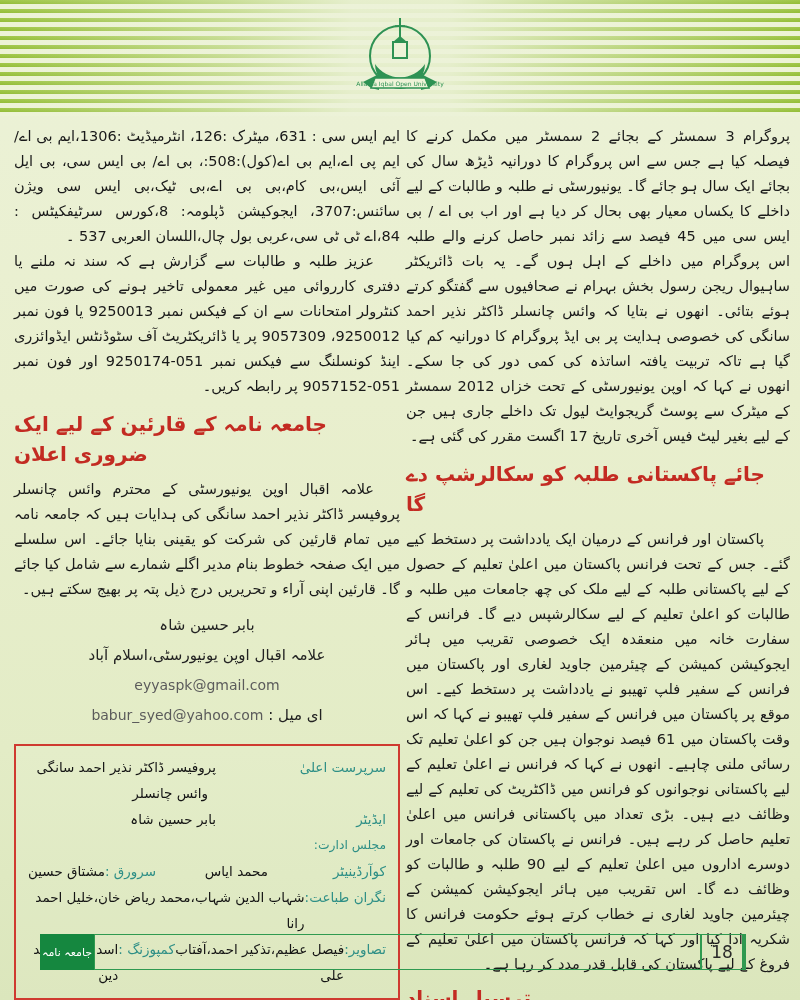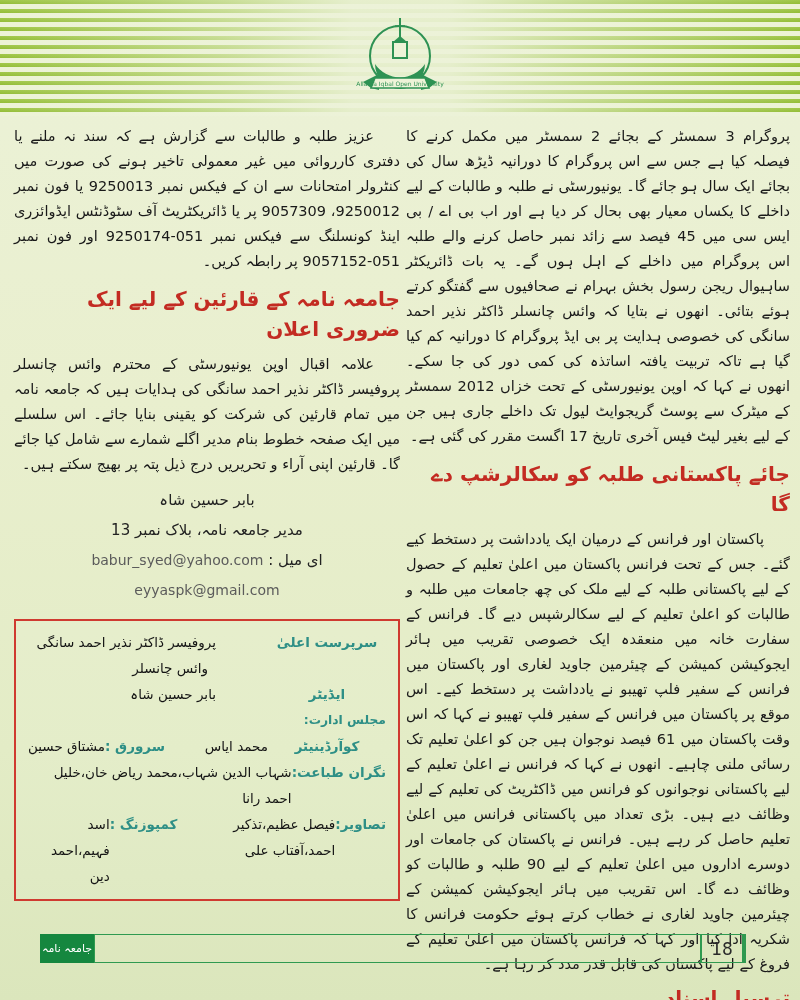--- a/index.html
+++ b/index.html
@@ -26,46 +26,46 @@
   
   .col{ position:absolute; direction:rtl; }
   .right-col{ left:406px; top:124px; width:384px; }
   .left-col { left:14px;  top:124px; width:386px; }
   .body-text{
     font-size:14.5px; line-height:25px; text-align:justify; color:#191919;
     text-align-last:right;
   }
   .indent{ text-indent:26px; }
   .headline{
-    font-size:20px; font-weight:bold; color:#c32b22; text-align:right;
+    font-size:20px; font-weight:bold; color:#c32b22; text-align:left;
     margin:10px 0 8px 0; line-height:30px;
   }
   .tight{ margin-top:6px; }
   
   .address{ margin-top:8px; text-align:center; font-size:15px; line-height:30px; color:#222; }
   .address .email-line{ direction:rtl; }
   .address a{ color:#5b5b5b; text-decoration:none; font-size:14px; direction:ltr; unicode-bidi:embed; }
   
   .credits-box{
     margin-top:14px; border:2.5px solid #cf3a30; background:rgba(255,255,255,.06);
     padding:8px 12px 10px 12px; font-size:13.5px; line-height:26px;
   }
   .crow{ display:flex; direction:rtl; align-items:baseline; }
-  .crow .lbl{ color:#2e8f86; font-weight:bold; white-space:nowrap;text-align:center; }
+  .crow .lbl{ color:#2e8f86; font-weight:normal; white-space:nowrap; }
   .crow .val{ color:#141414; }
   .gap-r{ }
   .w-lbl{ width:118px; flex:0 0 118px; }
   .pad-val{ padding-right:52px;margin-left:8px; }
   .sub-line{ padding-right:178px; }
   .spread{ justify-content:space-between; }
   .small{ font-size:12.3px; }
   .pair{ display:flex; direction:rtl; align-items:baseline; }
   
   .pagebar{
-    position:absolute; left:40px; top:934px; width:706px; height:29px;
+    position:absolute; left:40px; top:934px; width:706px; height:36px;
     display:flex; align-items:stretch;
   }
   .pagebar .tab{
     flex:0 0 54px; background:#15873f; color:#ffffff; font-size:11px;
     display:flex; align-items:center; justify-content:center; direction:rtl;
   }
   .pagebar .track{
     flex:1; display:flex; border:1.5px solid #2f9a50; border-right-width:2px;
   }
   .pagebar .spacer{ flex:1; }
@@ -99,33 +99,34 @@
 
   <section class="col right-col">
     <p class="body-text">پروگرام 3 سمسٹر کے بجائے 2 سمسٹر میں مکمل کرنے کا فیصلہ کیا ہے جس سے اس پروگرام کا دورانیہ ڈیڑھ سال کی بجائے ایک سال ہو جائے گا۔ یونیورسٹی نے طلبہ و طالبات کے لیے داخلے کا یکساں معیار بھی بحال کر دیا ہے اور اب بی اے / بی ایس سی میں 45 فیصد سے زائد نمبر حاصل کرنے والے طلبہ اس پروگرام میں داخلے کے اہل ہوں گے۔ یہ بات ڈائریکٹر ساہیوال ریجن رسول بخش بہرام نے صحافیوں سے گفتگو کرتے ہوئے بتائی۔ انھوں نے بتایا کہ وائس چانسلر ڈاکٹر نذیر احمد سانگی کی خصوصی ہدایت پر بی ایڈ پروگرام کا دورانیہ کم کیا گیا ہے تاکہ تربیت یافتہ اساتذہ کی کمی دور کی جا سکے۔ انھوں نے کہا کہ اوپن یونیورسٹی کے تحت خزاں 2012 سمسٹر کے میٹرک سے پوسٹ گریجوایٹ لیول تک داخلے جاری ہیں جن کے لیے بغیر لیٹ فیس آخری تاریخ 17 اگست مقرر کی گئی ہے۔</p>
     <h2 class="headline">جائے پاکستانی طلبہ کو سکالرشپ دے گا</h2>
     <p class="body-text indent">پاکستان اور فرانس کے درمیان ایک یادداشت پر دستخط کیے گئے۔ جس کے تحت فرانس پاکستان میں اعلیٰ تعلیم کے حصول کے لیے پاکستانی طلبہ کے لیے ملک کی چھ جامعات میں طلبہ و طالبات کو اعلیٰ تعلیم کے لیے سکالرشپس دیے گا۔ فرانس کے سفارت خانہ میں منعقدہ ایک خصوصی تقریب میں ہائر ایجوکیشن کمیشن کے چیئرمین جاوید لغاری اور پاکستان میں فرانس کے سفیر فلپ تھیبو نے یادداشت پر دستخط کیے۔ اس موقع پر پاکستان میں فرانس کے سفیر فلپ تھیبو نے کہا کہ اس وقت پاکستان میں 61 فیصد نوجوان ہیں جن کو اعلیٰ تعلیم تک رسائی ملنی چاہیے۔ انھوں نے کہا کہ فرانس نے اعلیٰ تعلیم کے لیے پاکستانی نوجوانوں کو فرانس میں ڈاکٹریٹ کی تعلیم کے لیے وظائف دیے ہیں۔ بڑی تعداد میں پاکستانی فرانس میں اعلیٰ تعلیم حاصل کر رہے ہیں۔ فرانس نے پاکستان کی جامعات اور دوسرے اداروں میں اعلیٰ تعلیم کے لیے 90 طلبہ و طالبات کو وظائف دے گا۔ اس تقریب میں ہائر ایجوکیشن کمیشن کے چیئرمین جاوید لغاری نے خطاب کرتے ہوئے حکومت فرانس کا شکریہ ادا کیا اور کہا کہ فرانس پاکستان میں اعلیٰ تعلیم کے فروغ کے لیے پاکستان کی قابل قدر مدد کر رہا ہے۔</p>
     <h2 class="headline tight">ترسیل اسناد</h2>
 
   </section>
 
   <section class="col left-col">
+    <p class="body-text">ایم ایس سی : 631، میٹرک :126، انٹرمیڈیٹ :1306،ایم بی اے/ایم پی اے،ایم بی اے(کول):508:، بی اے/ بی ایس سی، بی ایل آئی ایس،بی کام،بی بی اے،بی ٹیک،بی ایس سی ویژن سائنس:3707، ایجوکیشن ڈپلومہ: 8،کورس سرٹیفکیٹس : 84،اے ٹی ٹی سی،عربی بول چال،اللسان العربی 537 ۔</p>
     <p class="body-text indent">عزیز طلبہ و طالبات سے گزارش ہے کہ سند نہ ملنے یا دفتری کارروائی میں غیر معمولی تاخیر ہونے کی صورت میں کنٹرولر امتحانات سے ان کے فیکس نمبر 9250013 یا فون نمبر 9250012، 9057309 پر یا ڈائریکٹریٹ آف سٹوڈنٹس ایڈوائزری اینڈ کونسلنگ سے فیکس نمبر 051-9250174 اور فون نمبر 051-9057152 پر رابطہ کریں۔</p>
     <h2 class="headline">جامعہ نامہ کے قارئین کے لیے ایک ضروری اعلان</h2>
     <p class="body-text indent">علامہ اقبال اوپن یونیورسٹی کے محترم وائس چانسلر پروفیسر ڈاکٹر نذیر احمد سانگی کی ہدایات ہیں کہ جامعہ نامہ میں تمام قارئین کی شرکت کو یقینی بنایا جائے۔ اس سلسلے میں ایک صفحہ خطوط بنام مدیر اگلے شمارے سے شامل کیا جائے گا۔ قارئین اپنی آراء و تحریریں درج ذیل پتہ پر بھیج سکتے ہیں۔</p>
 
     <div class="address">
       <div>بابر حسین شاہ</div>
-      <div>مدیر جامعہ نامہ، بلاک نمبر 13</div>
+      <div>علامہ اقبال اوپن یونیورسٹی،اسلام آباد</div>
+      <div class="email-line">
+        <a href="#">eyyaspk@gmail.com</a>
+      </div>
       <div class="email-line">
         <span>ای میل :</span>
         <a href="#">babur_syed@yahoo.com</a>
-      </div>
-      <div class="email-line">
-        <a href="#">eyyaspk@gmail.com</a>
       </div>
     </div>
 
     <div class="credits-box">
       <div class="crow">
         <span class="lbl w-lbl">سرپرست اعلیٰ</span>
         <span class="val pad-val">پروفیسر ڈاکٹر نذیر احمد سانگی</span>
       </div>
       <div class="crow">
         <span class="val sub-line">وائس چانسلر</span>

